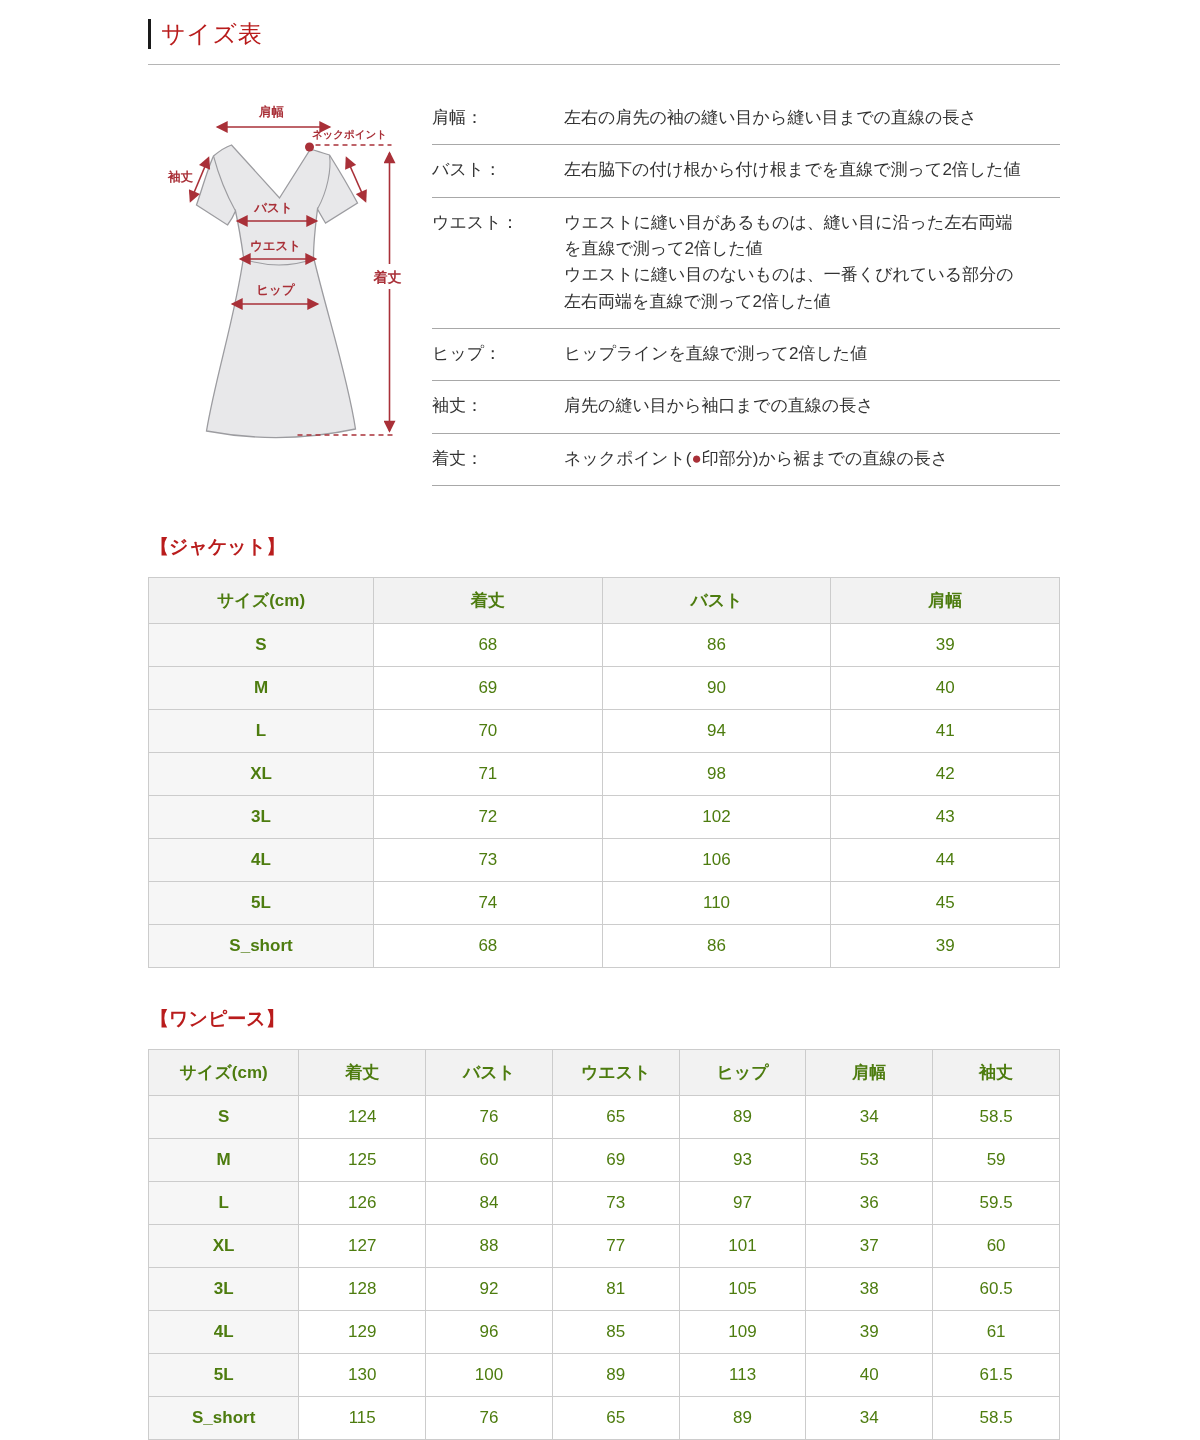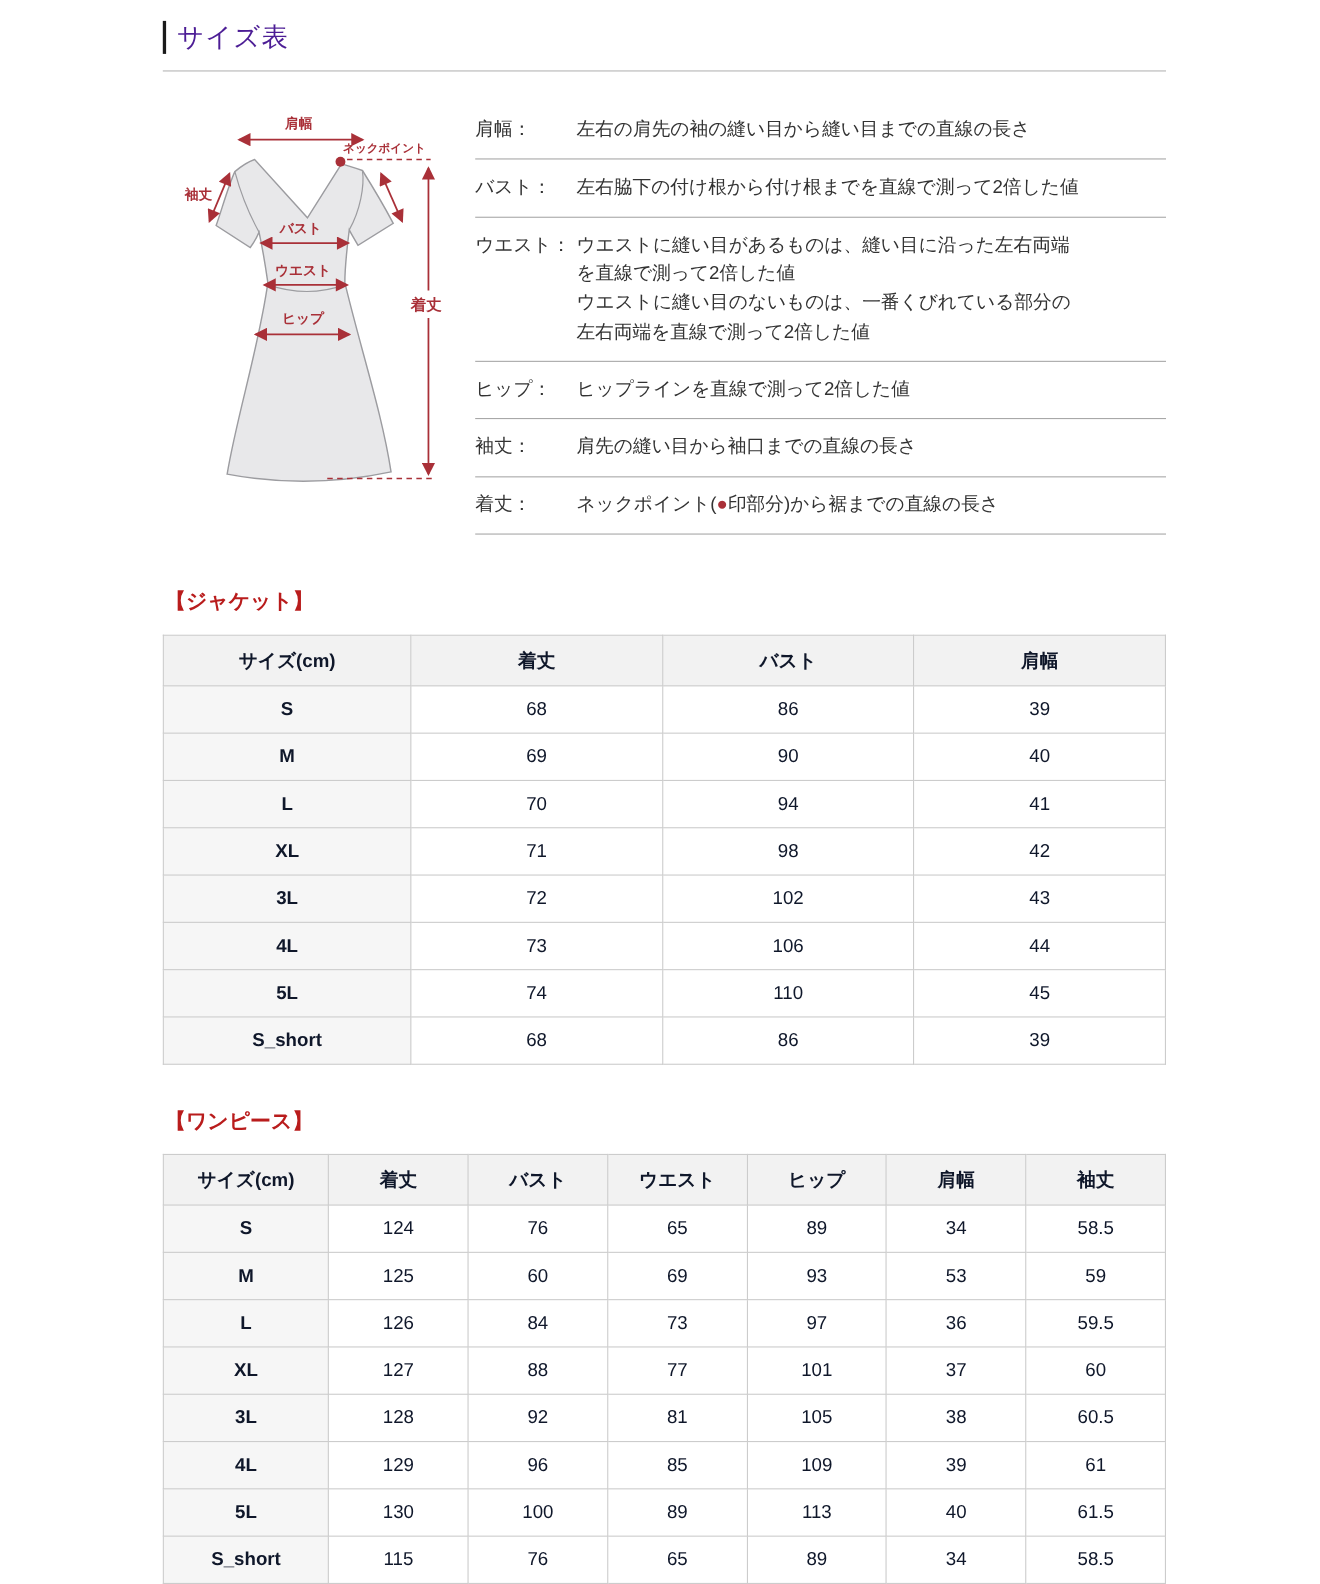--- a/index.html
+++ b/index.html
@@ -19,40 +19,40 @@
   }
   .page{padding:14px 140px 40px 148px;}
 
   
   .title-block{
     display:flex;align-items:center;gap:10px;
     padding:4px 0 14px 0;
     border-bottom:1px solid #b5b5b5;
   }
   .title-bar{width:3px;height:30px;background:#1a1a1a;flex:none;}
-  .page-title{font-size:24px;font-weight:400;color:#4c1d95;margin:0;letter-spacing:1px;}
+  .page-title{font-size:24px;font-weight:400;color:#b91c1c;margin:0;letter-spacing:1px;}
 
   
   .figure-row{display:flex;margin-top:36px;}
   .diagram-wrap{width:276px;flex:none;}
   .definitions{flex:1;margin-left:8px;font-size:17px;}
   .def-row{display:flex;border-bottom:1px solid #a8a8a8;padding:12px 0 13px 0;line-height:1.55;}
   .def-row:first-child{padding-top:4px;}
   .def-term{width:92px;flex:none;font-weight:400;}
-  .def-desc{white-space:pre-line;}
+  .def-desc{white-space:pre-line;margin-left:40px;}
   .inline-dot{color:var(--accent);font-size:17px;}
 
   
   .section-heading{font-size:19px;font-weight:700;color:#b91c1c;margin:48px 0 17px 2px;}
   .section-heading.second{margin-top:38px;}
 
   
   table.size-table{
     border-collapse:collapse;width:100%;table-layout:fixed;
-    font-size:17px;color:#0f172a;
+    font-size:17px;color:#4d7c0f;
   }
   .size-table th,.size-table td{
     border:1px solid var(--table-border);
     text-align:center;vertical-align:middle;
     padding:11px 4px;
   }
   .size-table thead th{background:var(--head-bg);font-weight:700;}
   .size-table tbody th.size-cell{background:var(--sizecol-bg);font-weight:700;}
   .size-table tbody td{background:#fff;font-weight:400;}
 

